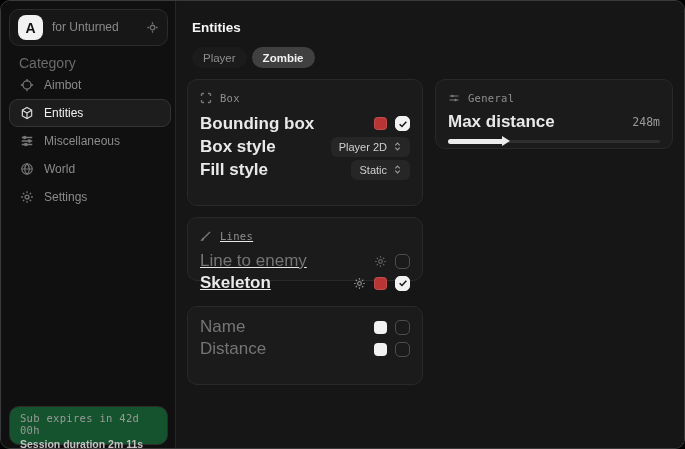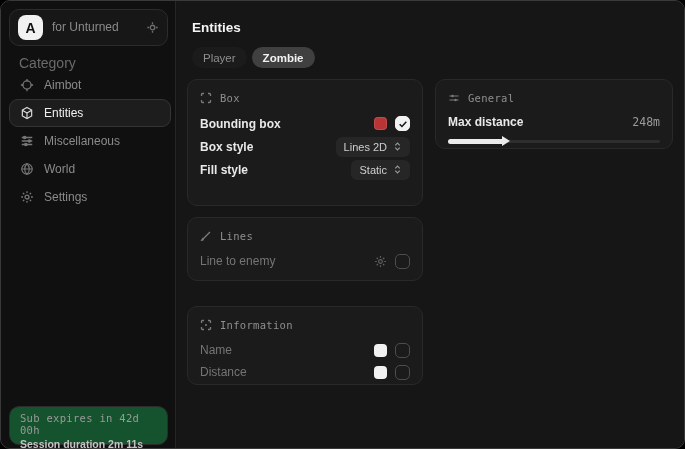--- a/index.html
+++ b/index.html
@@ -27,28 +27,28 @@
   .foot-line1{font-family:"DejaVu Sans Mono",monospace;font-size:10.5px;color:#9a9a9a;letter-spacing:.3px;}
   .foot-line2{font-size:10.5px;font-weight:bold;color:#c4c4c4;margin-top:2px;}
   
   .main{position:absolute;left:176px;top:0;right:0;bottom:0;background:#161616;}
   .page-title{position:absolute;left:15px;top:19px;font-size:13.5px;font-weight:bold;color:#f5f5f5;}
   .tabs{position:absolute;left:15px;top:46px;display:flex;gap:5px;}
   .tab{height:21px;display:flex;align-items:center;padding:0 11px;border-radius:11px;font-size:11.5px;color:#8f8f8f;background:#1b1b1b;cursor:pointer;}
   .tab.selected{background:#404040;color:#f2f2f2;font-weight:bold;}
   .panel{position:absolute;background:#1b1b1b;border:1px solid #292929;border-radius:10px;padding:9px 12px;}
   .p-box{left:10px;top:78px;width:236px;height:127px;}
-  .p-lines{left:10px;top:216px;width:236px;height:64px;}
+  .p-lines{left:10px;top:216px;width:236px;height:64px;text-decoration:underline;}
   .p-info{left:10px;top:305px;width:236px;height:79px;}
   .p-general{left:258px;top:78px;width:238px;height:70px;}
   .panel-head{display:flex;align-items:center;gap:8px;color:#8f8f8f;font-family:"DejaVu Sans Mono",monospace;font-size:10.5px;height:18px;margin-bottom:5px;letter-spacing:.3px;}
   .panel-head .ph-icon{display:flex;color:#7c7c7c;}
   .row{display:flex;align-items:center;justify-content:space-between;height:23px;}
   .row-sm{height:22px;}
-  .row-label{font-size:12px;font-weight:bold;color:#e9e9e9;}
+  .row-label{font-size:17px;font-weight:bold;color:#e9e9e9;}
   .row.dim .row-label{color:#757575;font-weight:normal;}
   .row-right{display:flex;align-items:center;gap:8px;}
   .swatch{width:13px;height:13px;border-radius:4px;border:1px solid rgba(255,255,255,.12);}
   .checkbox{width:15px;height:15px;border-radius:5px;border:1.5px solid #4d4d4d;display:flex;align-items:center;justify-content:center;background:transparent;cursor:pointer;}
   .checkbox.checked{background:#f2f2f2;border-color:#f2f2f2;color:#161616;}
   .dropdown{height:20px;display:flex;align-items:center;gap:6px;background:#262626;border-radius:6px;padding:0 8px;font-size:11px;color:#cfcfcf;cursor:pointer;}
   .dd-icon{display:flex;color:#9a9a9a;}
   .row-gear{display:flex;color:#8a8a8a;cursor:pointer;}
   .row.dim .row-gear{color:#5f5f5f;}
   
@@ -162,21 +162,21 @@
           <span class="checkbox checked">
             <svg width="10" height="10" viewBox="0 0 24 24" fill="none" stroke="currentColor" stroke-width="3.6">
                 <path d="M4 12.5l5.5 5.5L20 6.5"></path>
               </svg>
           </span>
         </span>
       </div>
       <div class="row">
         <span class="row-label">Box style</span>
         <span class="dropdown">
-          <span>Lines 2D</span>
+          <span>Player 2D</span>
           <span class="dd-icon">
             <svg width="9" height="9" viewBox="0 0 24 24" fill="none" stroke="currentColor" stroke-width="3">
                 <path d="M6 9l6-6 6 6M6 15l6 6 6-6"></path>
               </svg>
           </span>
         </span>
       </div>
       <div class="row">
         <span class="row-label">Fill style</span>
         <span class="dropdown">
@@ -205,32 +205,40 @@
         <span class="row-right">
           <span class="row-gear">
             <svg width="13" height="13" viewBox="0 0 24 24" fill="none" stroke="currentColor" stroke-width="2.2">
                 <circle cx="12" cy="12" r="3.4"></circle>
                 <path d="M12 2v3.2M12 18.8V22M22 12h-3.2M5.2 12H2M19 5l-2.3 2.3M7.3 16.7L5 19M19 19l-2.3-2.3M7.3 7.3L5 5"></path>
               </svg>
           </span>
           <span class="checkbox"></span>
         </span>
       </div>
+      <div class="row row-sm">
+        <span class="row-label">Skeleton</span>
+        <span class="row-right">
+          <span class="row-gear">
+            <svg width="13" height="13" viewBox="0 0 24 24" fill="none" stroke="currentColor" stroke-width="2.2">
+                <circle cx="12" cy="12" r="3.4"></circle>
+                <path d="M12 2v3.2M12 18.8V22M22 12h-3.2M5.2 12H2M19 5l-2.3 2.3M7.3 16.7L5 19M19 19l-2.3-2.3M7.3 7.3L5 5"></path>
+              </svg>
+          </span>
+          <span class="swatch" style="background: rgb(185, 52, 52);"></span>
+          <span class="checkbox checked">
+            <svg width="10" height="10" viewBox="0 0 24 24" fill="none" stroke="currentColor" stroke-width="3.6">
+                <path d="M4 12.5l5.5 5.5L20 6.5"></path>
+              </svg>
+          </span>
+        </span>
+      </div>
     </div>
 
     <div class="panel p-info">
-      <div class="panel-head">
-        <span class="ph-icon">
-          <svg width="12" height="12" viewBox="0 0 24 24" fill="none" stroke="currentColor" stroke-width="2.6">
-              <path d="M3 8V5a2 2 0 012-2h3M16 3h3a2 2 0 012 2v3M21 16v3a2 2 0 01-2 2h-3M8 21H5a2 2 0 01-2-2v-3"></path>
-              <circle cx="12" cy="12" r="2" fill="currentColor" stroke="none"></circle>
-            </svg>
-        </span>
-        <span>Information</span>
-      </div>
       <div class="row row-sm dim">
         <span class="row-label">Name</span>
         <span class="row-right">
           <span class="swatch" style="background: rgb(242, 242, 242);"></span>
           <span class="checkbox"></span>
         </span>
       </div>
       <div class="row row-sm dim">
         <span class="row-label">Distance</span>
         <span class="row-right">

